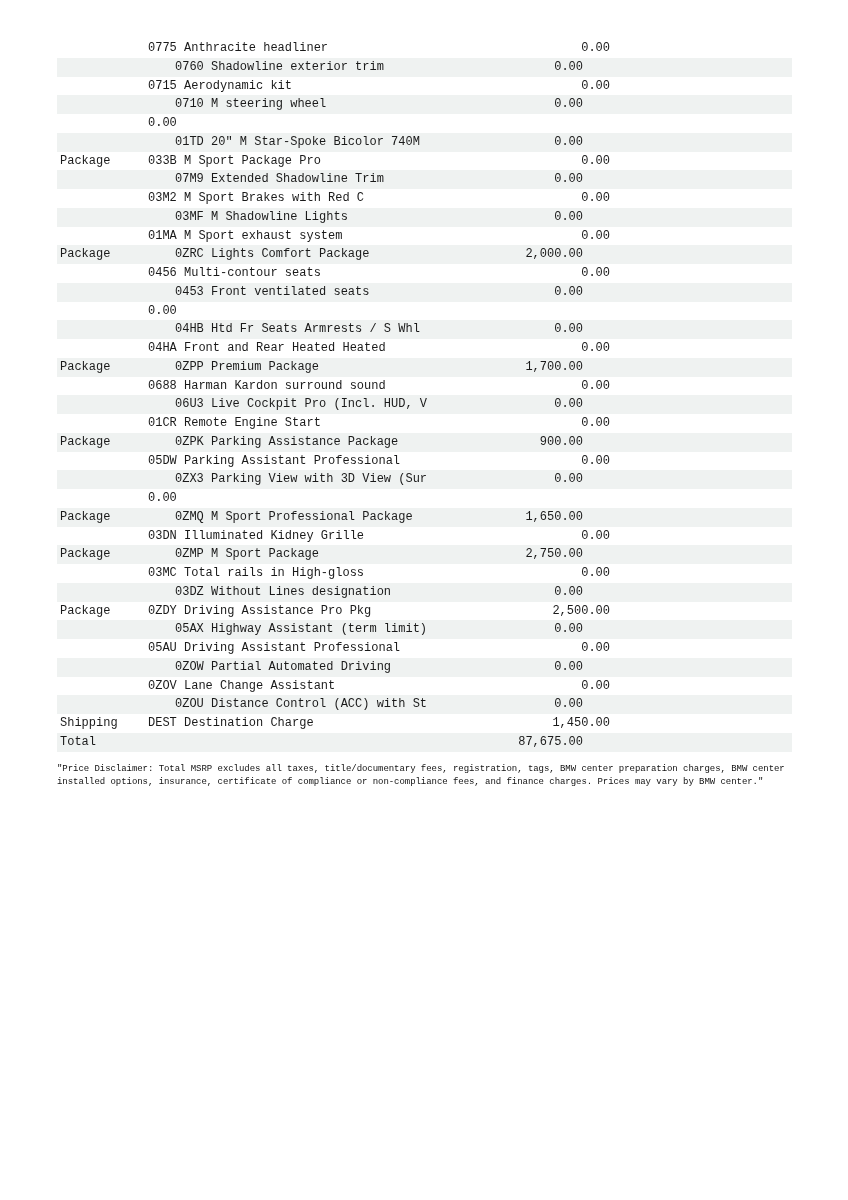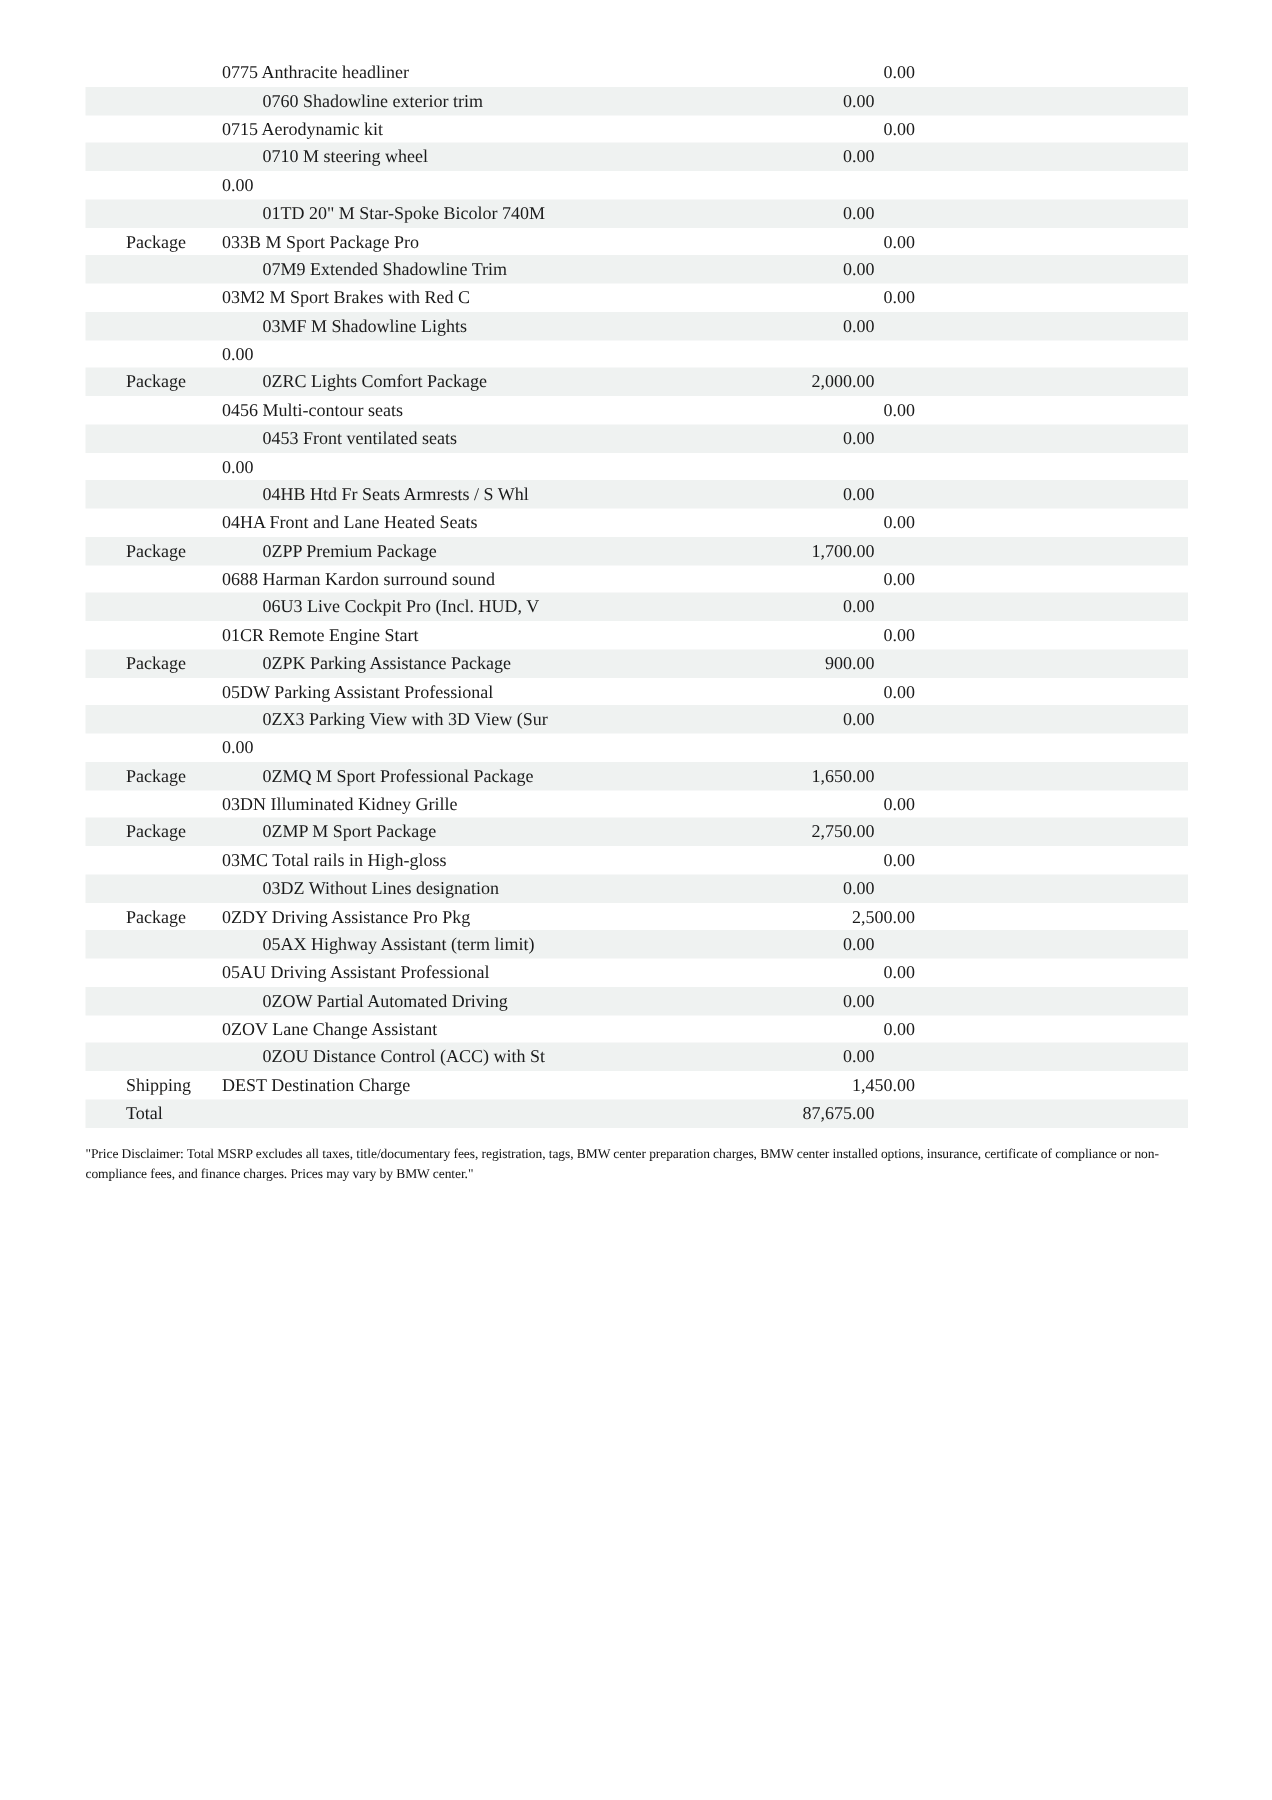--- a/index.html
+++ b/index.html
@@ -5,21 +5,21 @@
   html, body {
     margin: 0;
     padding: 0;
     background: #ffffff;
   }
   .doc {
     position: relative;
     width: 848px;
     height: 1036px;
     background: var(--page-bg, #ffffff);
-    font-family: Liberation Serif, serif;
+    font-family: Liberation Mono, monospace;
     color: var(--text-color, #1a1a1a);
     overflow: hidden;
   }
   .options-table {
     position: absolute;
     top: 39px;
     left: 57px;
     width: 735px;
   }
   .row {
@@ -33,21 +33,20 @@
   .row.striped {
     background: var(--stripe-color, #eff2f1);
     gap: 27px;
   }
   .cell {
     white-space: nowrap;
     overflow: hidden;
   }
   .cat {
     padding-left: 3px;
-    margin-left: 24px;
   }
   .price {
     text-align: left;
   }
   .disclaimer {
     position: absolute;
     top: 763px;
     left: 57px;
     width: 736px;
     margin: 0;
@@ -117,20 +116,21 @@
       <span class="cell spacer"></span>
     </div>
       <div class="row striped">
       <span class="cell cat"></span>
       <span class="cell desc">03MF M Shadowline Lights</span>
       <span class="cell price">0.00</span>
       <span class="cell spacer"></span>
     </div>
       <div class="row">
       <span class="cell cat"></span>
+      <span class="cell desc">01MA M Sport exhaust system</span>
       <span class="cell price">0.00</span>
       <span class="cell spacer"></span>
     </div>
       <div class="row striped">
       <span class="cell cat">Package</span>
       <span class="cell desc">0ZRC Lights Comfort Package</span>
       <span class="cell price">2,000.00</span>
       <span class="cell spacer"></span>
     </div>
       <div class="row">
@@ -151,21 +151,21 @@
       <span class="cell spacer"></span>
     </div>
       <div class="row striped">
       <span class="cell cat"></span>
       <span class="cell desc">04HB Htd Fr Seats Armrests / S Whl</span>
       <span class="cell price">0.00</span>
       <span class="cell spacer"></span>
     </div>
       <div class="row">
       <span class="cell cat"></span>
-      <span class="cell desc">04HA Front and Lane Heated Seats</span>
+      <span class="cell desc">04HA Front and Rear Heated Heated</span>
       <span class="cell price">0.00</span>
       <span class="cell spacer"></span>
     </div>
       <div class="row striped">
       <span class="cell cat">Package</span>
       <span class="cell desc">0ZPP Premium Package</span>
       <span class="cell price">1,700.00</span>
       <span class="cell spacer"></span>
     </div>
       <div class="row">

